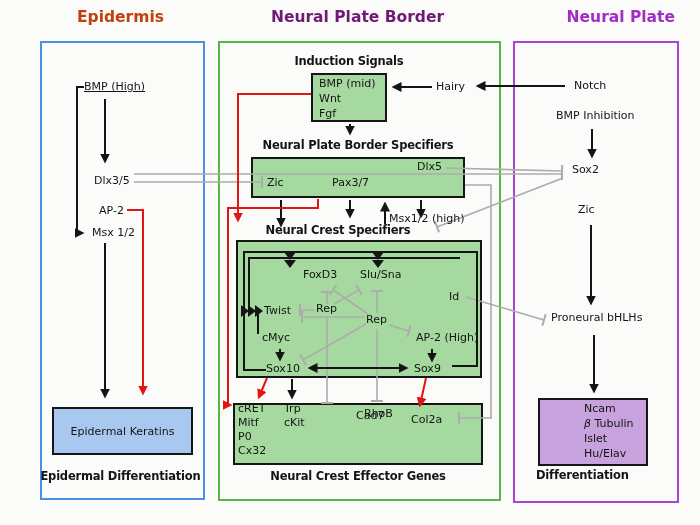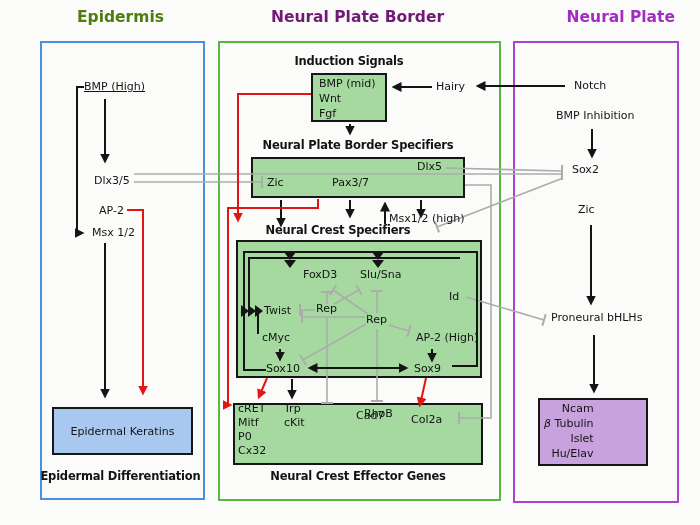--- a/index.html
+++ b/index.html
@@ -12,21 +12,21 @@
   .panel.purple{border-color:#aa43cf;}
   .gbox{position:absolute;background:#a5d9a0;border:2px solid #161616;z-index:2;box-sizing:border-box;}
   .bbox{position:absolute;background:#a9c8ef;border:2px solid #161616;z-index:2;box-sizing:border-box;
         display:flex;align-items:center;justify-content:center;}
   .pbox{position:absolute;background:#c7a2dd;border:2px solid #161616;z-index:2;box-sizing:border-box;}
   svg.wires{position:absolute;left:0;top:0;z-index:3;pointer-events:none;}
   .lbl{position:absolute;z-index:4;font-size:11px;line-height:13px;white-space:nowrap;}
   .hdr{position:absolute;z-index:4;font-size:11.5px;font-weight:bold;letter-spacing:-0.2px;
        text-align:center;white-space:nowrap;}
   .ttl{position:absolute;z-index:4;font-size:15.5px;font-weight:bold;text-align:center;white-space:nowrap;}
-  .ttl.blue{color:#4d7c0f;}
+  .ttl.blue{color:#c2410c;}
   .ttl.green{color:#701a75;}
   .ttl.purple{color:#a32cc4;text-align:right;}
   .col{position:absolute;z-index:4;font-size:11px;white-space:nowrap;}
   .col div{height:14px;line-height:14px;}
   .col.wide div{height:15px;line-height:15px;}
   .italic{font-style:italic;}
 </style>
 </head>
 <body>
 
@@ -120,20 +120,21 @@
 <div class="ttl blue" style="left:40px;top:8px;width:161px;">Epidermis</div>
 <div class="ttl green" style="left:218px;top:8px;width:279px;">Neural Plate Border</div>
 <div class="ttl purple" style="left:513px;top:8px;width:162px;">Neural Plate</div>
 
 <div class="hdr" style="left:249px;top:54px;width:200px;">Induction Signals</div>
 <div class="hdr" style="left:251px;top:138px;width:214px;">Neural Plate Border Specifiers</div>
 <div class="hdr" style="left:243px;top:223px;width:190px;">Neural Crest Specifiers</div>
 <div class="hdr" style="left:233px;top:469px;width:250px;">Neural Crest Effector Genes</div>
 <div class="hdr" style="left:40px;top:469px;width:161px;">Epidermal Differentiation</div>
 <div class="hdr" style="left:536px;top:468px;text-align:left;">
+  <div>Differentiation</div>
 </div>
 
 <div class="lbl" style="left:84px;top:80px;text-decoration:underline;">BMP (High)</div>
 <div class="lbl" style="left:94px;top:174px;">Dlx3/5</div>
 <div class="lbl" style="left:99px;top:204px;">AP-2</div>
 <div class="lbl" style="left:92px;top:226px;">Msx 1/2</div>
 
 <div class="col wide" style="left:319px;top:76px;">
   <div>BMP (mid)</div>
   <div>Wnt</div>
@@ -168,18 +169,18 @@
 <div class="lbl" style="left:319px;top:409px;margin-left:37px;">Cad7</div>
 <div class="lbl" style="left:364px;top:407px;">RhoB</div>
 <div class="lbl" style="left:411px;top:413px;">Col2a</div>
 
 <div class="lbl" style="left:574px;top:79px;">Notch</div>
 <div class="lbl" style="left:556px;top:109px;">BMP Inhibition</div>
 <div class="lbl" style="left:572px;top:163px;">Sox2</div>
 <div class="lbl" style="left:578px;top:203px;">Zic</div>
 <div class="lbl" style="left:551px;top:311px;">Proneural bHLHs</div>
 
-<div class="col wide" style="left:544px;top:401px;text-align:right;">
+<div class="col wide" style="left:584px;top:401px;">
   <div>Ncam</div>
   <div><span class="italic">β</span> <span>Tubulin</span></div>
   <div>Islet</div>
   <div>Hu/Elav</div>
 </div>
 
 </body></html>

